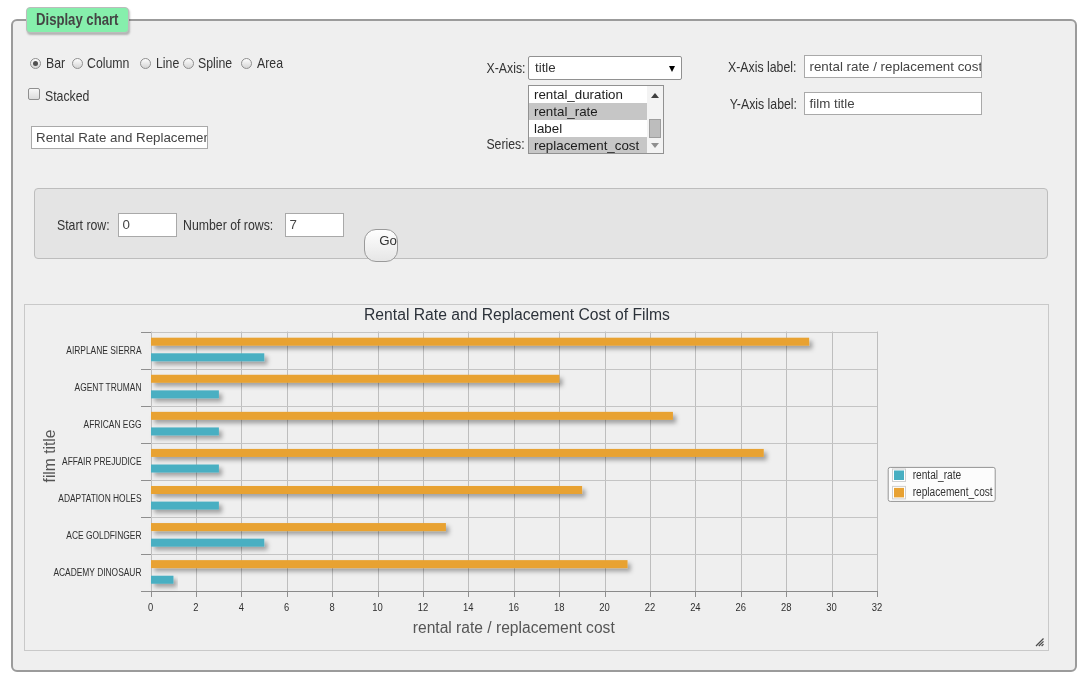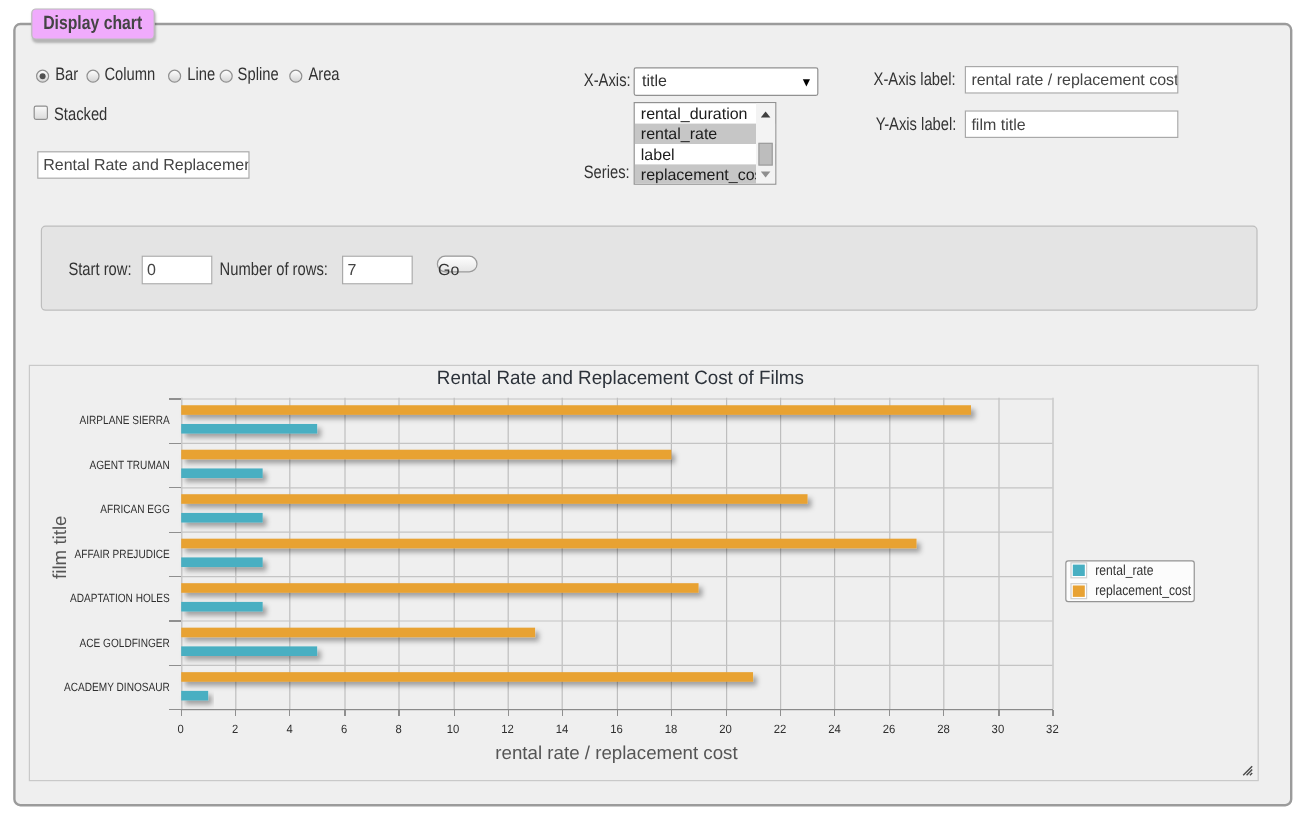--- a/index.html
+++ b/index.html
@@ -3,21 +3,21 @@
 <meta charset="utf-8">
 <style>
   * { margin:0; padding:0; box-sizing:border-box; }
   html,body { width:1081px; height:681px; background:#fff; font-family:"Liberation Sans", sans-serif; }
   #fieldset {
     position:absolute; left:11px; top:19px; width:1066px; height:653px;
     background:#efefef; border:2px solid #9b9b9b; border-radius:6px;
   }
   #legendbox {
     position:absolute; left:26px; top:7px; width:103px; height:26px;
-    background:#f0abfc; border:1px solid #bcbcbc; border-radius:4px;
+    background:#86efac; border:1px solid #bcbcbc; border-radius:4px;
     box-shadow:1px 2px 2px rgba(0,0,0,0.25);
     font-size:16px; font-weight:bold; color:#444; text-align:center; line-height:24px;
   }
   #legendbox span { display:inline-block; transform:scaleX(0.82); transform-origin:50% 50%; }
   .lbl { position:absolute; font-size:15px; line-height:15px; color:#333; white-space:nowrap;
          transform:scaleX(0.82); transform-origin:0 0; }
   .rlbl { position:absolute; font-size:15px; line-height:15px; color:#333; white-space:nowrap;
           transform:scaleX(0.82); transform-origin:100% 0; }
   .radio {
     position:absolute; width:11px; height:11px; border-radius:50%;
@@ -39,37 +39,37 @@
     position:absolute; left:528px; top:56px; width:154px; height:24px;
     background:#fff; border:1px solid #919191; border-radius:2px;
     font-size:13.33px; color:#333; line-height:21px; padding-left:6px;
   }
   #selectbox .arrow {
     position:absolute; right:6px; top:9px; width:0; height:0;
     border-left:3.5px solid transparent; border-right:3.5px solid transparent;
     border-top:6px solid #000;
   }
   #listbox {
-    position:absolute; left:528px; top:85px; width:119px; height:69px;
+    position:absolute; left:528px; top:85px; width:136px; height:69px;
     background:#fff; border:1px solid #919191; overflow:hidden;
   }
   .lrow { position:absolute; left:0; width:131px; height:17px; font-size:13.33px; line-height:17px; color:#1c1c1c; padding-left:5px; white-space:nowrap; overflow:hidden;}
   .lrow.sel { background:#c6c6c6; }
   #sbar { position:absolute; right:0; top:0; width:16px; height:67px; background:#f3f3f3; }
   #sbar .tri-up { position:absolute; left:4px; top:7px; width:0; height:0; border-left:4px solid transparent; border-right:4px solid transparent; border-bottom:5px solid #404040; }
   #sbar .tri-dn { position:absolute; left:4px; bottom:5px; width:0; height:0; border-left:4px solid transparent; border-right:4px solid transparent; border-top:5px solid #8f8f8f; }
   #sbar .thumb { position:absolute; left:2px; top:33px; width:12px; height:19px; background:#bdbdbd; border:1px solid #9e9e9e; }
   #panel {
     position:absolute; left:34px; top:188px; width:1014px; height:71px;
     background:#e4e4e4; border:1px solid #bdbdbd; border-radius:4px;
   }
   #gobtn {
-    position:absolute; left:364px; top:213px; width:34px; height:14px;
+    position:absolute; left:364px; top:229px; width:34px; height:33px;
     background:linear-gradient(#fefefe,#e6e6e6); border:1px solid #9a9a9a; border-radius:12px;
-    font-size:13.33px; color:#333; text-align:left; line-height:21px;
+    font-size:13.33px; color:#333; text-align:right; line-height:21px;
   }
   #chartbox {
     position:absolute; left:24px; top:304px; width:1025px; height:347px;
     background:#efefef; border:1px solid #c9c9c9;
   }
 </style>
 </head>
 <body>
 <div id="fieldset"></div>
 <div id="legendbox"><span>Display chart</span></div>

